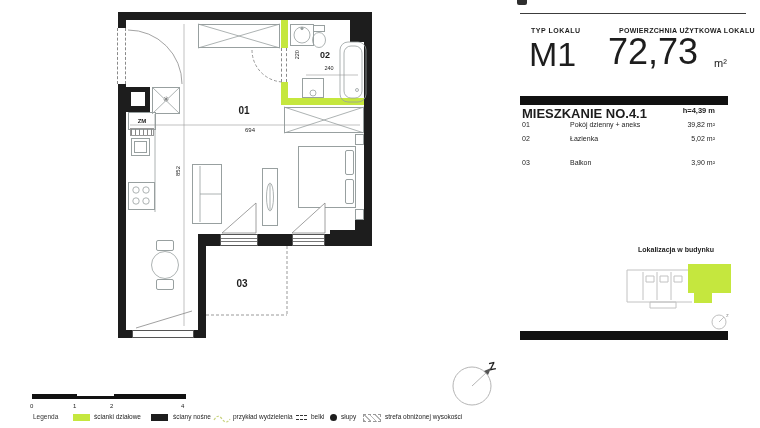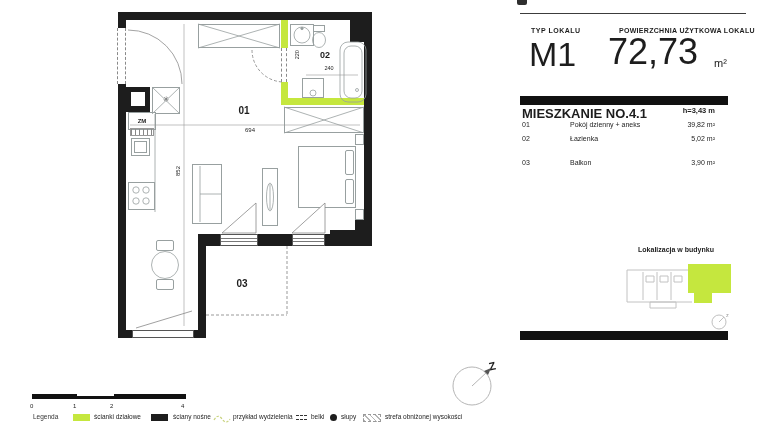--- a/index.html
+++ b/index.html
@@ -152,21 +152,21 @@
 
     <div class="t b" style="left:531px;top:27px;font-size:7px;letter-spacing:0.5px">TYP LOKALU</div>
     <div class="t" style="left:529px;top:37px;font-size:34px;font-weight:500">M1</div>
     <div class="t b" style="left:619px;top:27px;font-size:7px;letter-spacing:0.3px">POWIERZCHNIA UŻYTKOWA LOKALU</div>
     <div class="t" style="left:608px;top:34px;font-size:36px;font-weight:300">72,73</div>
     <div class="t" style="left:714px;top:58px;font-size:11px">m²</div>
 
     <div class="bar" style="left:520px;top:96px;width:208px;height:9px"></div>
 
     <div class="t b" style="left:522px;top:107px;font-size:13px">MIESZKANIE NO.4.1</div>
-    <div class="t b rr" style="left:620px;top:107px;width:95px;font-size:7.5px">h=3,43 m</div>
+    <div class="t b rr" style="left:620px;top:107px;width:95px;font-size:7.5px">h=4,39 m</div>
 
     <div>
       <div class="t" style="left:522px;top:121px;font-size:7px;font-weight:500">01</div>
       <div class="t" style="left:570px;top:121px;font-size:7px;font-weight:500">Pokój dzienny + aneks</div>
       <div class="t rr" style="left:640px;top:121px;width:75px;font-size:7px;font-weight:500">39,82 m²</div>
     </div>
     <div>
       <div class="t" style="left:522px;top:135px;font-size:7px;font-weight:500">02</div>
       <div class="t" style="left:570px;top:135px;font-size:7px;font-weight:500">Łazienka</div>
       <div class="t rr" style="left:640px;top:135px;width:75px;font-size:7px;font-weight:500">5,02 m²</div>

